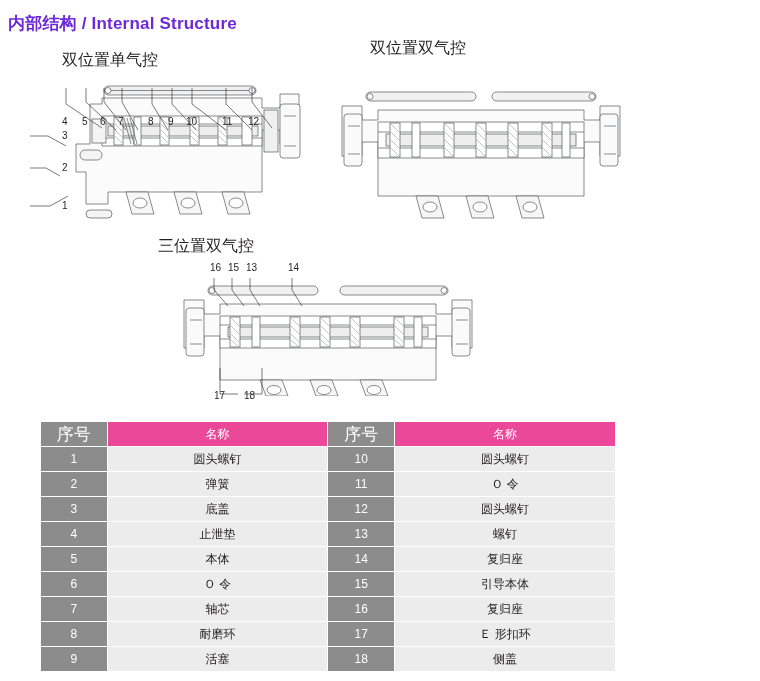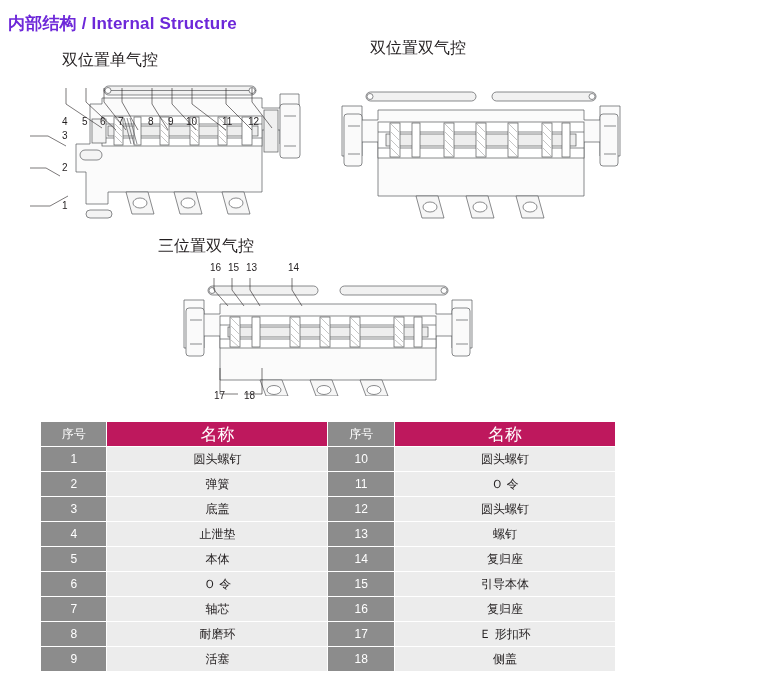--- a/index.html
+++ b/index.html
@@ -61,28 +61,28 @@
     height: 24px;
     text-align: center;
     vertical-align: middle;
     padding: 0;
   }
   .parts-table th.idx-head {
     background: #8c8c8c;
     color: #ffffff;
     width: 66px;
     font-weight: normal;
-    font-size: 12px;
+    font-size: 17px;
   }
   .parts-table th.name-head {
-    background: #be185d;
+    background: #ec4899;
     color: #ffffff;
     width: 222px;
     font-weight: normal;
-    font-size: 17px;
+    font-size: 12px;
   }
   .parts-table td.idx-cell {
     background: #8c8c8c;
     color: #ffffff;
     width: 66px;
   }
   .parts-table td.name-cell {
     background: #ececec;
     color: #231f20;
     width: 222px;

